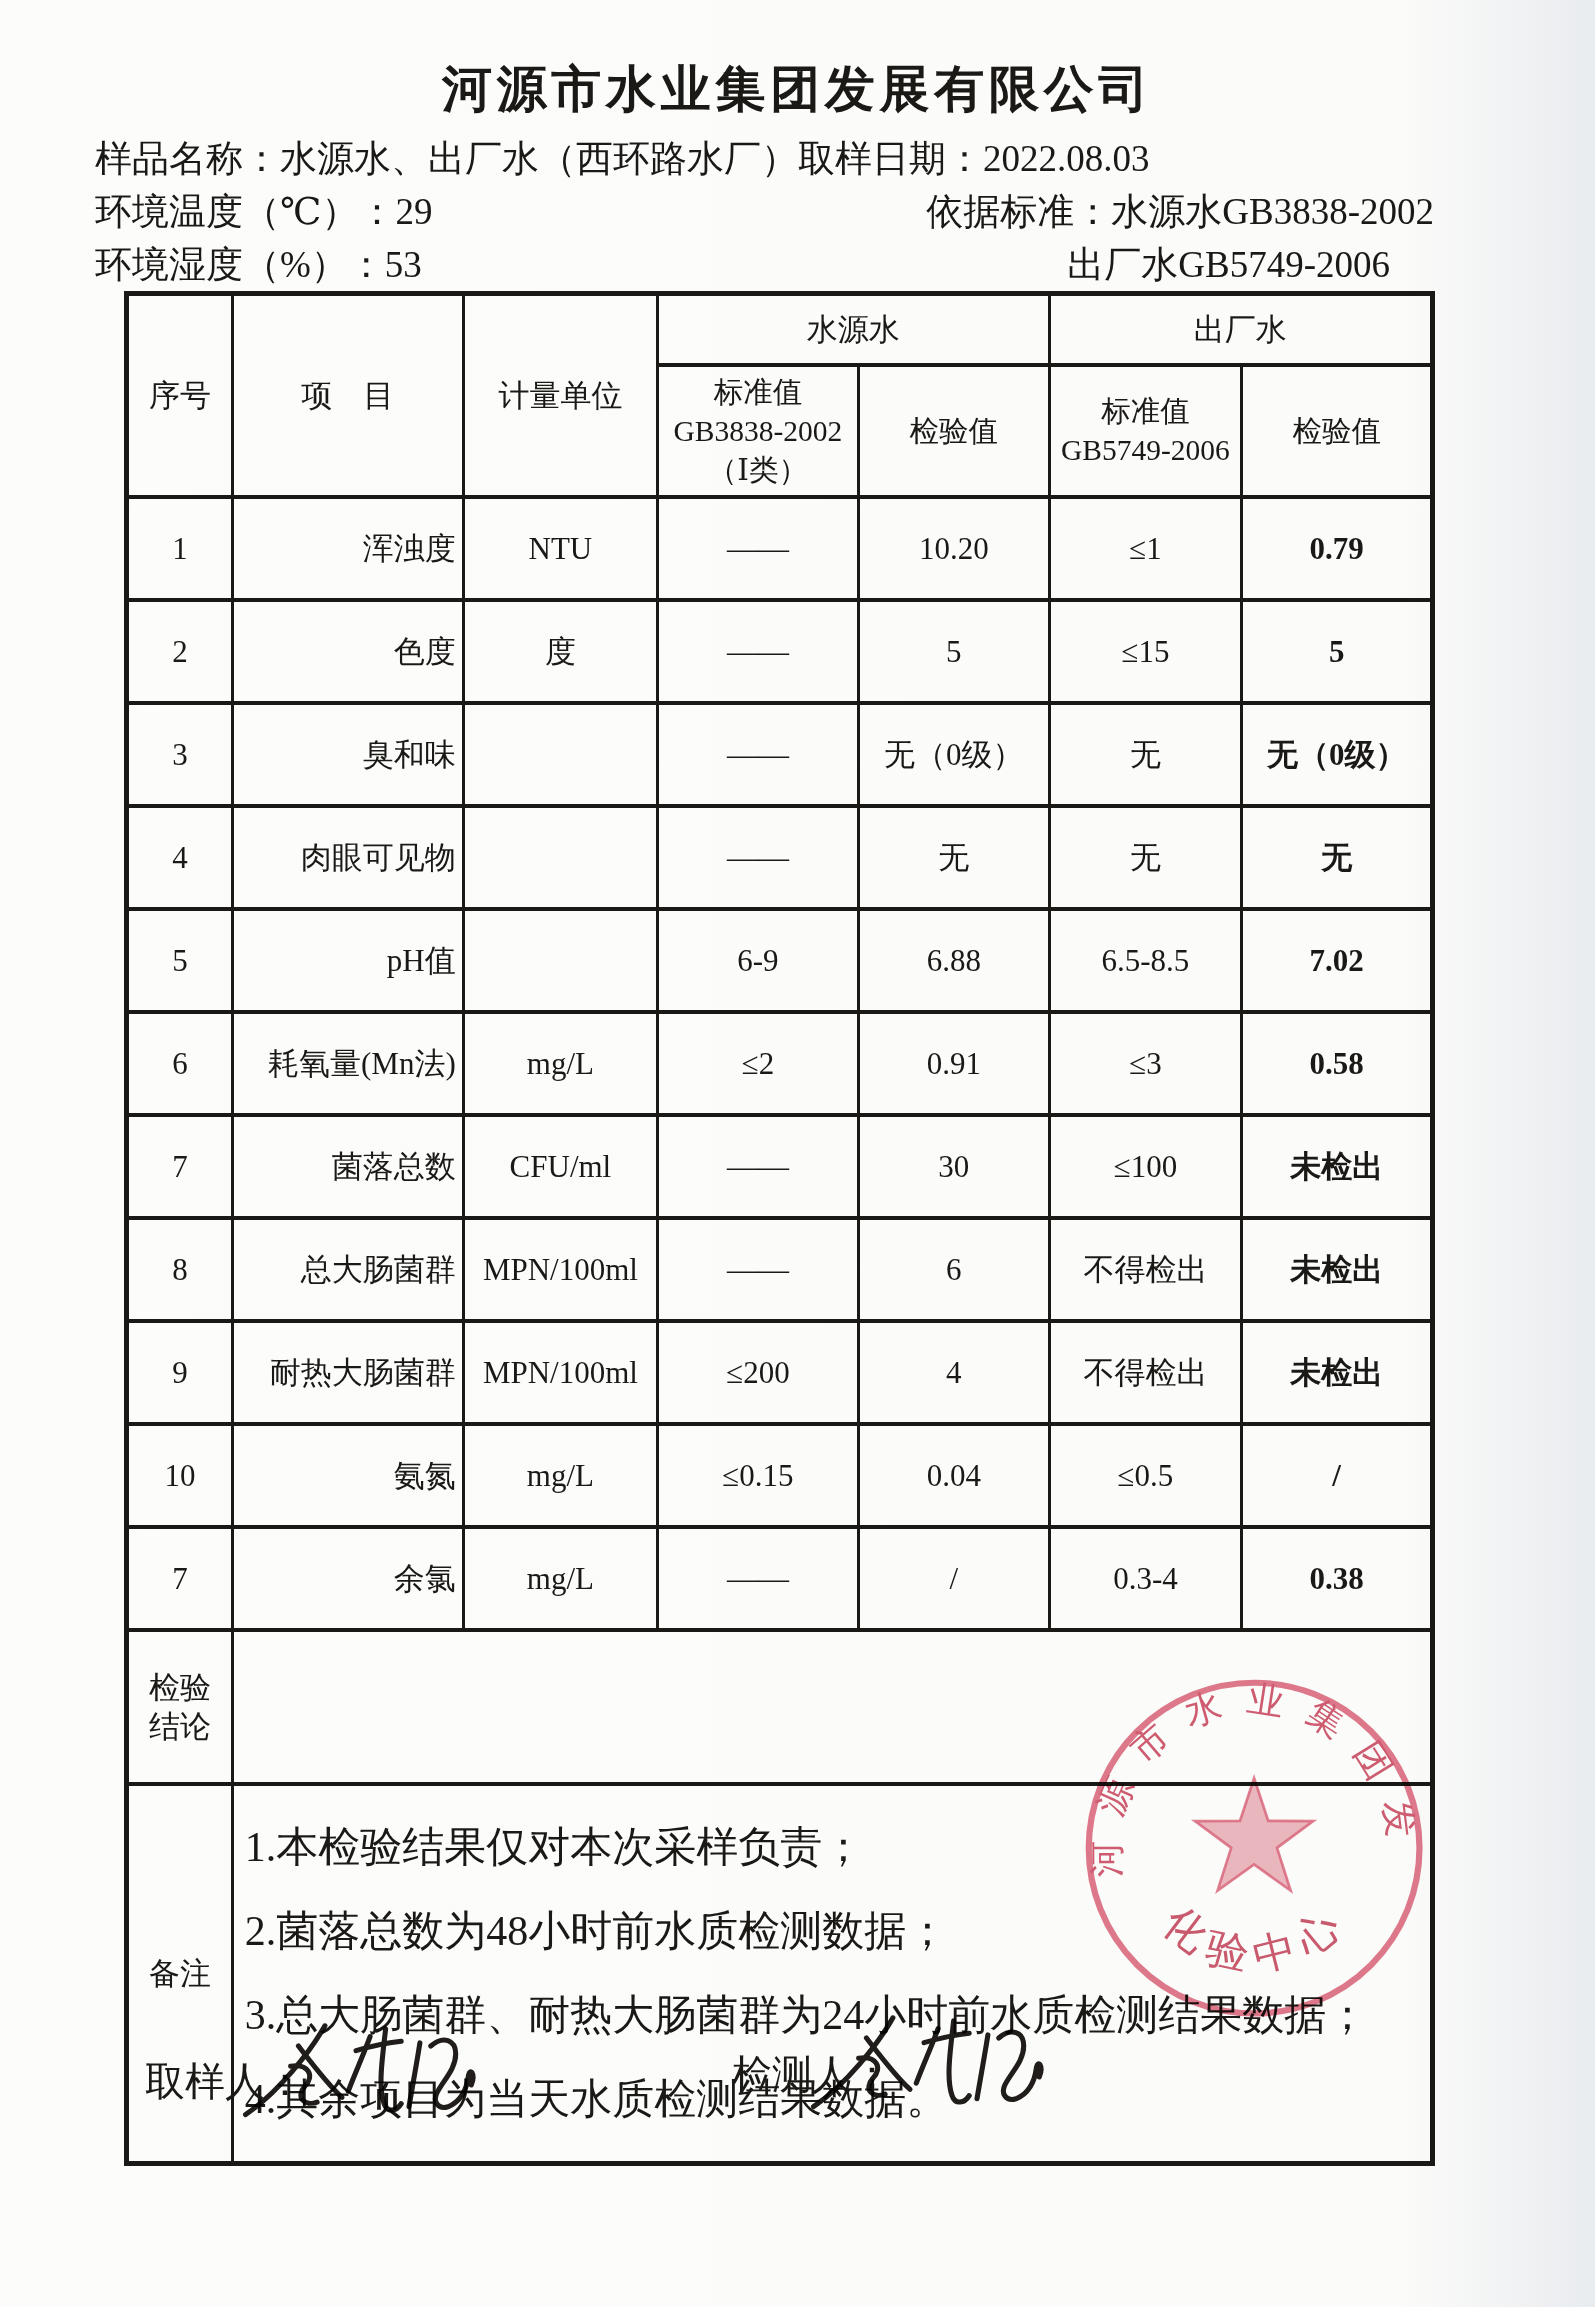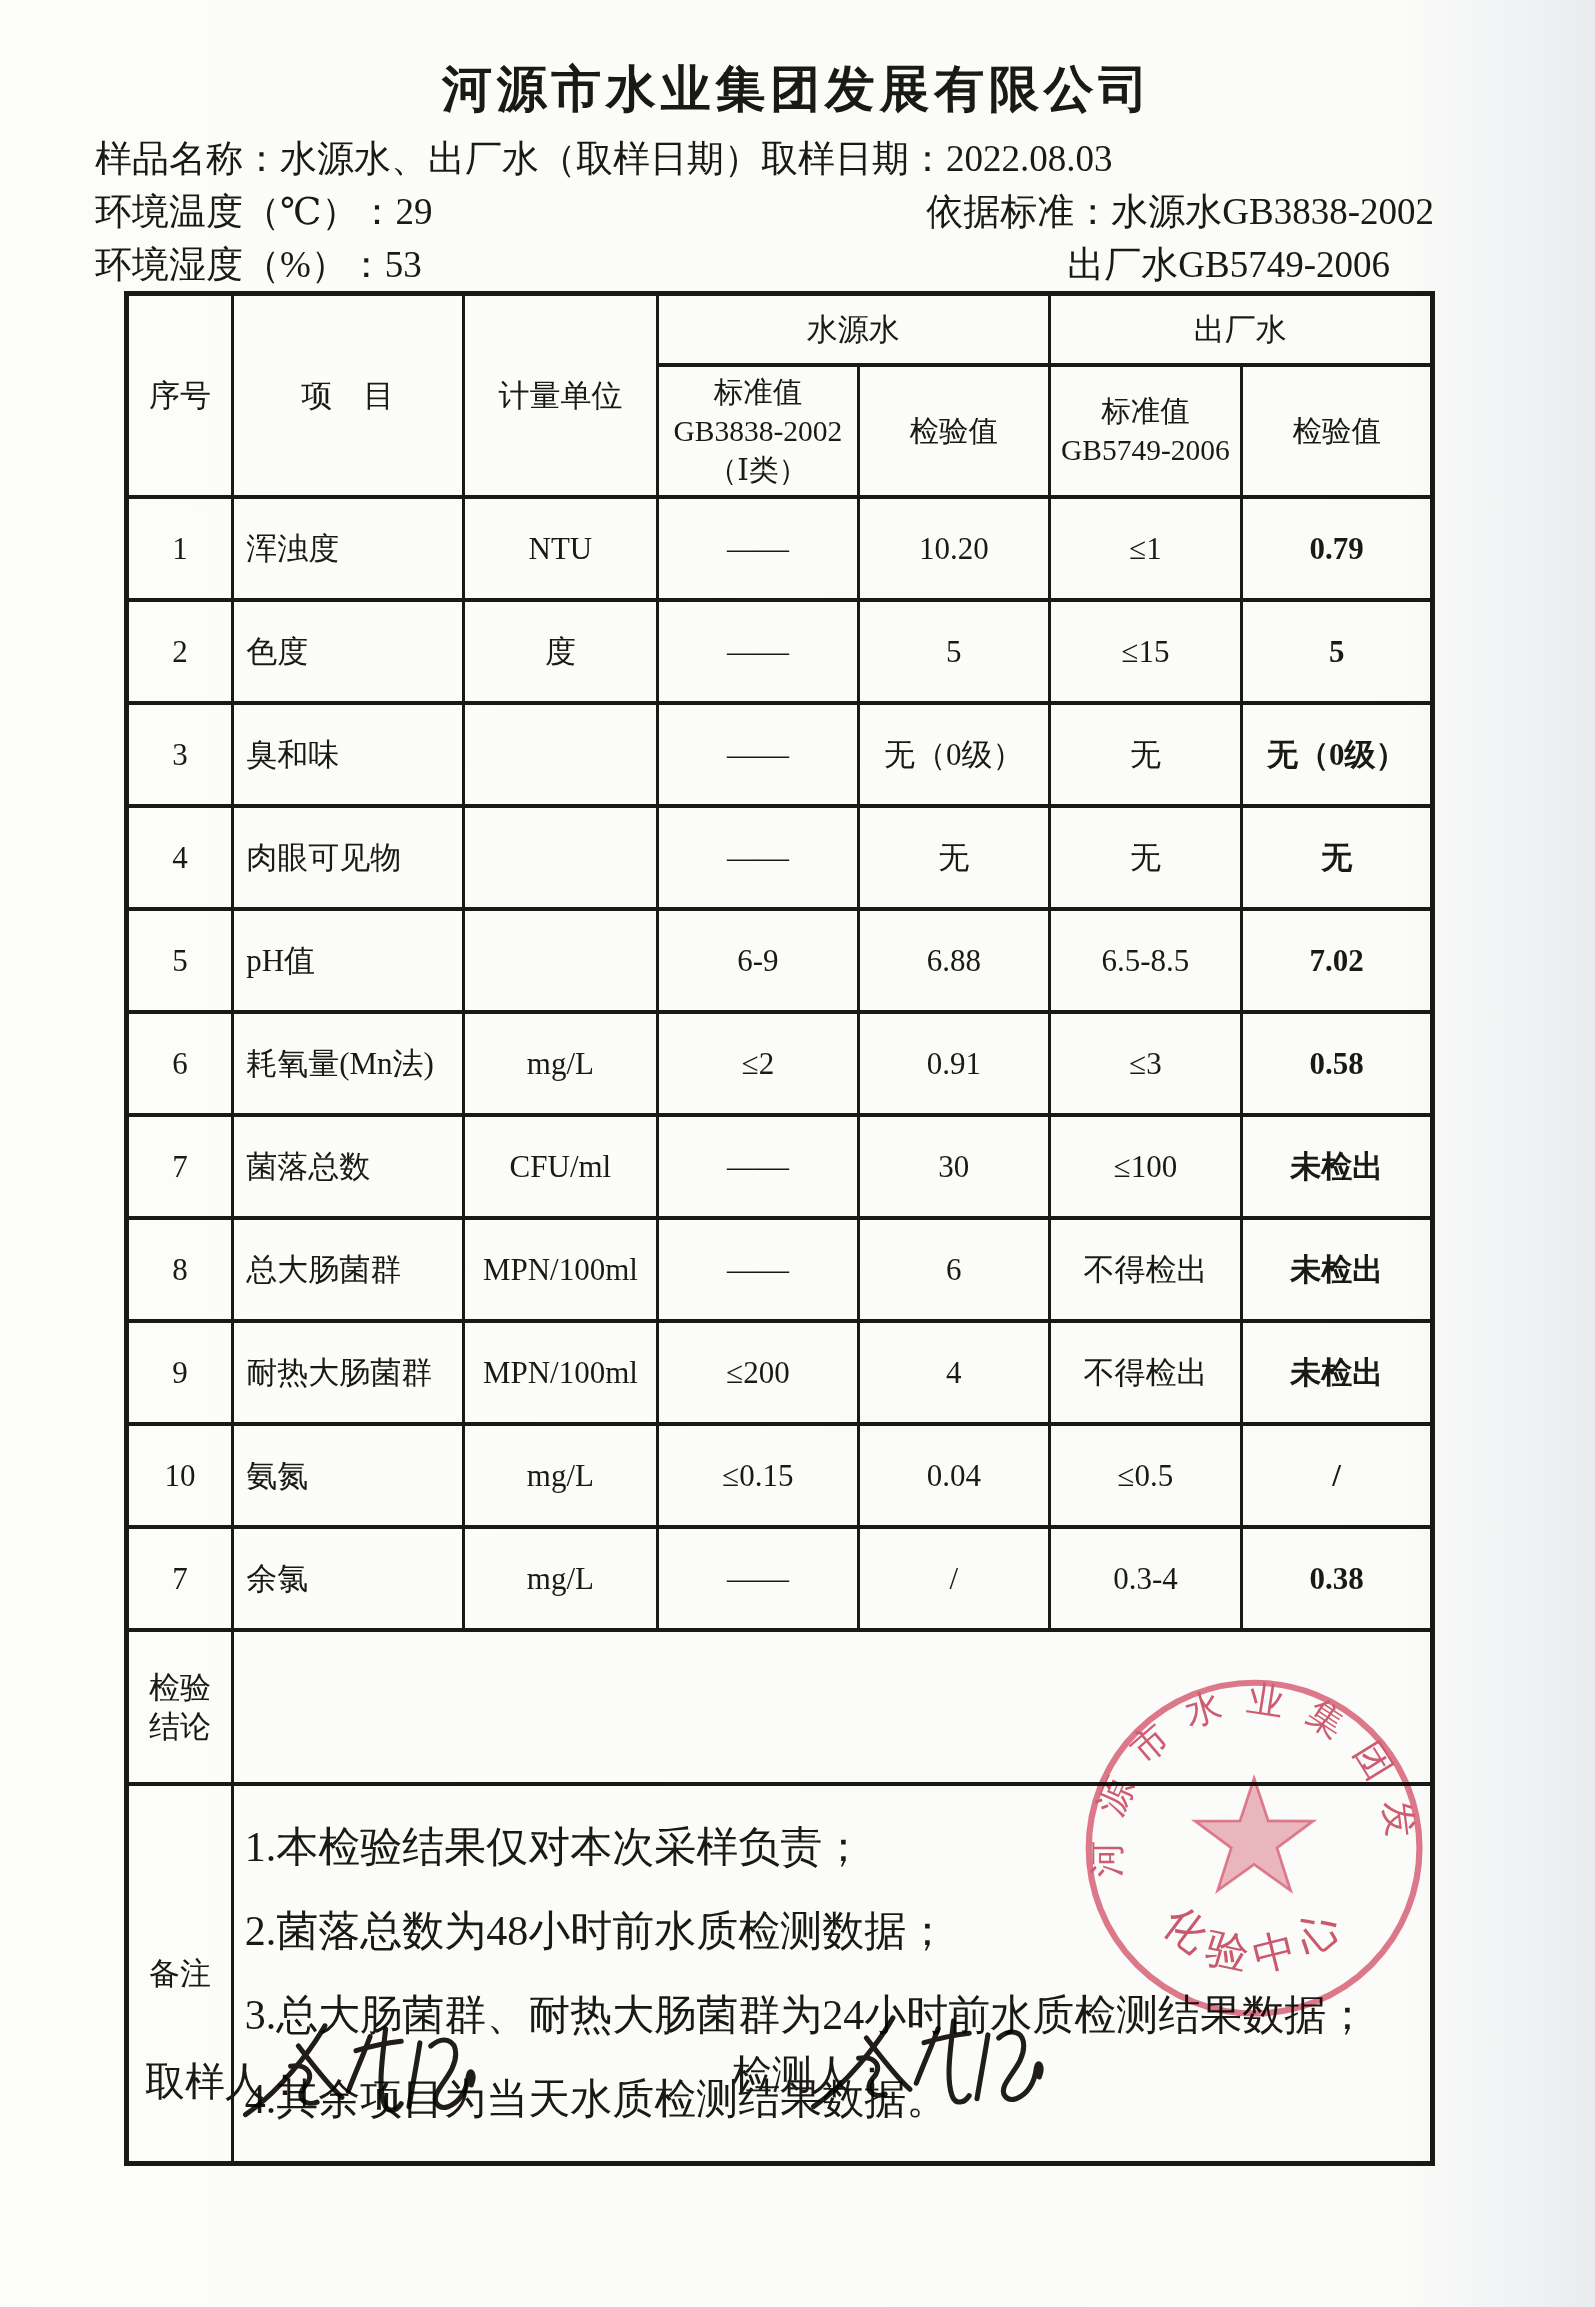--- a/index.html
+++ b/index.html
@@ -40,21 +40,21 @@
     text-align:center;vertical-align:middle;
     padding:0 6.2px;box-sizing:border-box;white-space:pre-line;
     overflow:hidden;
   }
   .main{border:5.4px solid #1b1916;}
   tr.row-group{height:72px;}
   tr.row-sub{height:132px;}
   tr.row-data{height:103px;}
   tr.row-conclusion{height:154px;}
   tr.row-remark{height:194px;}
-  .main td.item{text-align:left;padding-left:12.4px;}
+  .main td.item{text-align:right;padding-left:12.4px;}
   .main th.sub{font-size:29.5px;line-height:39px;}
   .main td.b{font-weight:bold;}
   .main td.remarks-cell{text-align:left;vertical-align:middle;padding-left:11px;}
   .remark-line{font-size:42px;line-height:45px;text-align:left;}
   .concl-label{font-size:33px;line-height:45px;}
   
   .stamp{
     position:absolute;left:1074px;top:1668px;width:361px;height:361px;
     mix-blend-mode:multiply;opacity:.93;pointer-events:none;
   }
@@ -69,21 +69,21 @@
 </head>
 <body>
 
 <div class="page">
 
   <h1 class="doc-title">河源市水业集团发展有限公司</h1>
 
   <div class="meta">
     <div class="meta-line first">
       <span>样品名称：</span>
-        <span>水源水、出厂水（取样日期）</span>
+        <span>水源水、出厂水（西环路水厂）</span>
         <span>取样日期：</span>
         <span>2022.08.03</span>
     </div>
     <div class="meta-line">
       <span class="left-part">
           <span>环境温度（℃）：</span>
           <span>29</span>
         </span>
       <span class="right-part">
           <span>依据标准：</span>

